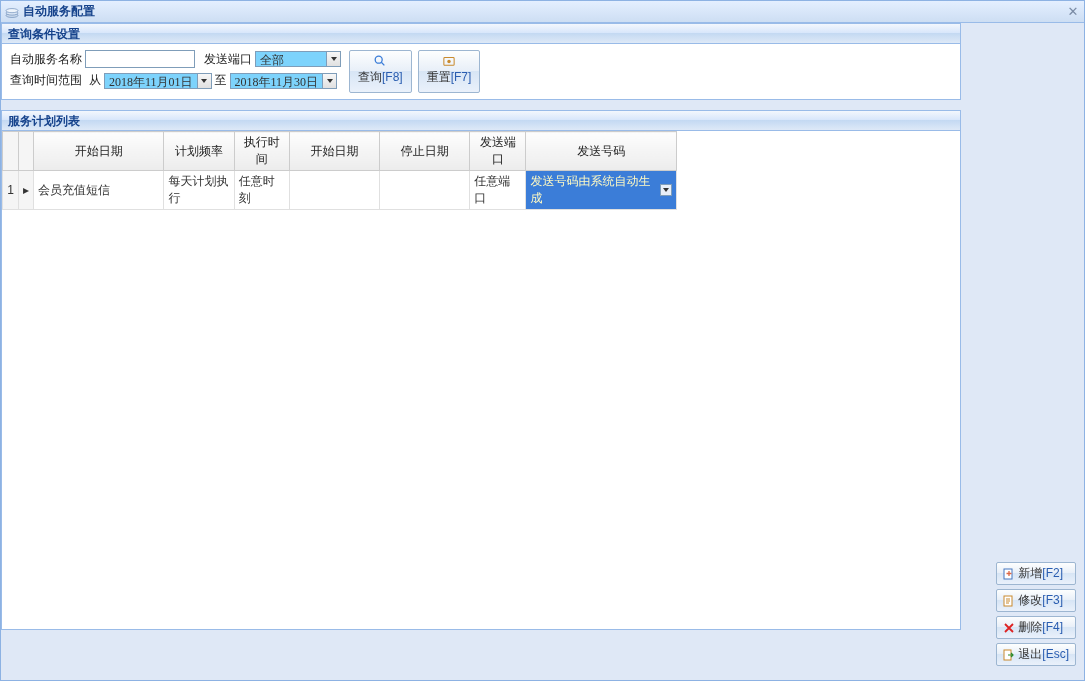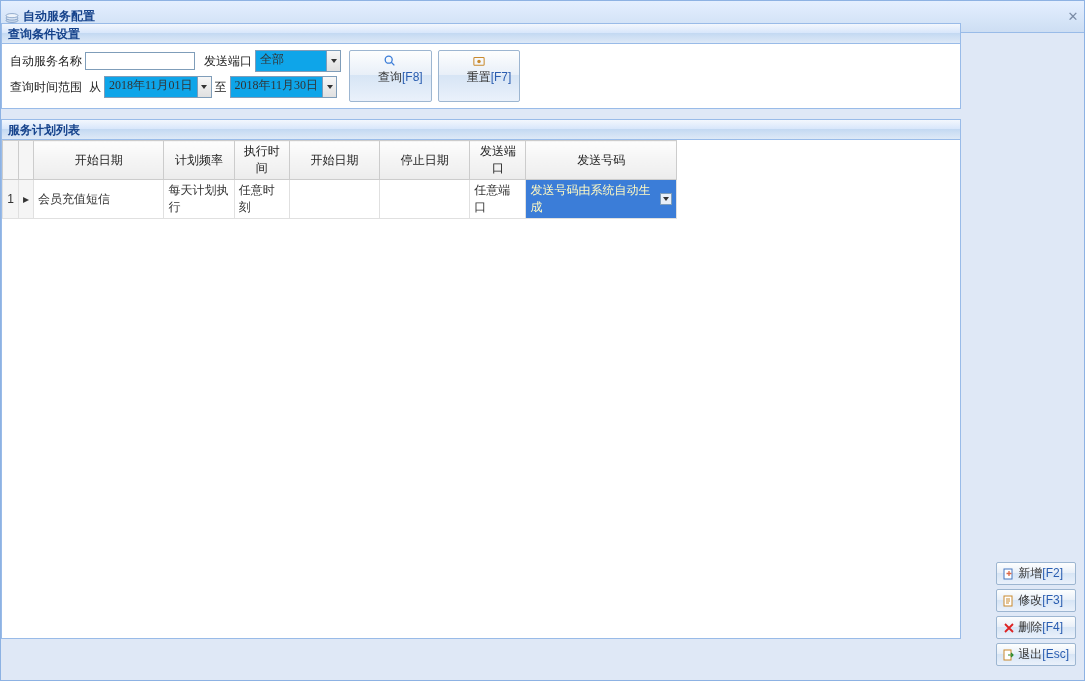--- a/index.html
+++ b/index.html
@@ -1,47 +1,47 @@
 <!DOCTYPE html>
 <html><head>
 <meta charset="utf-8">
 <style>
 * { box-sizing: border-box; margin: 0; padding: 0; }
 html, body { width: 1085px; height: 681px; font-family: "Microsoft YaHei", SimSun, Arial, sans-serif; font-size: 12px; color: #333; background: #fff; overflow: hidden; }
 
 .window { width: 1085px; height: 681px; border: 1px solid #8db2e3; background: #dfe8f6; position: relative; }
 
-.titlebar { height: 32px; background: linear-gradient(#e4efff, #cddef3); border-bottom: 1px solid #99bbe8; display: flex; align-items: center; padding: 0 4px; }
+.titlebar { height: 22px; background: linear-gradient(#e4efff, #cddef3); border-bottom: 1px solid #99bbe8; display: flex; align-items: center; padding: 0 4px; }
 .titlebar .icon { width: 14px; height: 12px; margin-right: 4px; }
 .titlebar .title { font-weight: bold; color: #15428b; }
 .titlebar .close { margin-left: auto; width: 14px; height: 14px; cursor: pointer; color: #7a8ba5; font-size: 13px; line-height: 13px; text-align: center; }
 
 .body { position: absolute; top: 22px; left: 0; right: 0; bottom: 0; }
 
 .panel { border: 1px solid #99bbe8; background: #fff; margin-bottom: 10px; }
 .panel-header { height: 20px; background: linear-gradient(#f3f7fd, #d9e7fb 45%, #c2d8f2 46%, #dee9f7); border-bottom: 1px solid #99bbe8; color: #15428b; font-weight: bold; padding: 0 6px; line-height: 20px; }
 .panel-body { padding: 6px 8px; background: #fff; }
 
 .query-panel .panel-body { display: flex; align-items: center; gap: 0; flex-wrap: wrap; }
 .form-row { display: flex; align-items: center; gap: 3px; margin-bottom: 4px; }
 .form-lines { display: flex; flex-direction: column; }
 .lbl { color: #222; }
 .text-input { border: 1px solid #7f9db9; height: 18px; padding: 0 3px; background: #fff; font-size: 12px; }
 .text-input.name { width: 110px; }
-.select-wrap { display: inline-flex; border: 1px solid #7f9db9; height: 22px; background: #0ea5e9; }
+.select-wrap { display: inline-flex; border: 1px solid #7f9db9; height: 16px; background: #7dd3fc; }
 .select-wrap .sel-text { padding: 0 4px; line-height: 16px; min-width: 70px; }
 .select-wrap.port .sel-text { min-width: 70px; }
 .select-wrap.date .sel-text { min-width: 88px; font-family: SimSun, serif; }
 .sel-btn { width: 14px; border-left: 1px solid #7f9db9; background: linear-gradient(#f7f7f7,#e0e0e0); display:flex; align-items:center; justify-content:center; cursor:pointer; }
 .sel-btn .tri { width:0;height:0;border-left:3px solid transparent;border-right:3px solid transparent;border-top:4px solid #333; }
 
 .btn-group { display: flex; gap: 6px; margin-left: 8px; align-self: stretch; }
 .ext-btn { border: 1px solid #9db6d1; background: linear-gradient(#fdfefe, #e8eff8 48%, #d7e5f5 49%, #eaf1fb); color: #333; padding: 3px 8px; border-radius: 2px; cursor: pointer; display:flex; flex-direction:column; align-items:center; gap:1px; min-width:56px; }
 .ext-btn .ic { width:16px; height:14px; display:flex; align-items:center; justify-content:center; color:#15428b; }
-.ext-btn .lab { font-size: 12px; margin-left: 20px; }
+.ext-btn .lab { font-size: 12px; }
 .ext-btn .lab .hk { color:#2a5db0; }
 
 .list-panel { height: 520px; }
 .list-panel .panel-body { padding: 0; height: calc(100% - 20px); overflow: hidden; }
 
 .grid { width: 100%; border-collapse: collapse; border: 1px solid #ccc; }
 .grid th { background: linear-gradient(#fdfdfd,#ececec); border: 1px solid #ccc; font-weight: normal; color: #222; padding: 2px 4px; text-align: center; height: 18px; }
 .grid td { border: 1px solid #e0e0e0; padding: 2px 4px; height: 18px; }
 .grid .rownum { width: 16px; text-align: right; background: #f5f5f5; }
 .grid .marker { width: 10px; background: #f5f5f5; }

